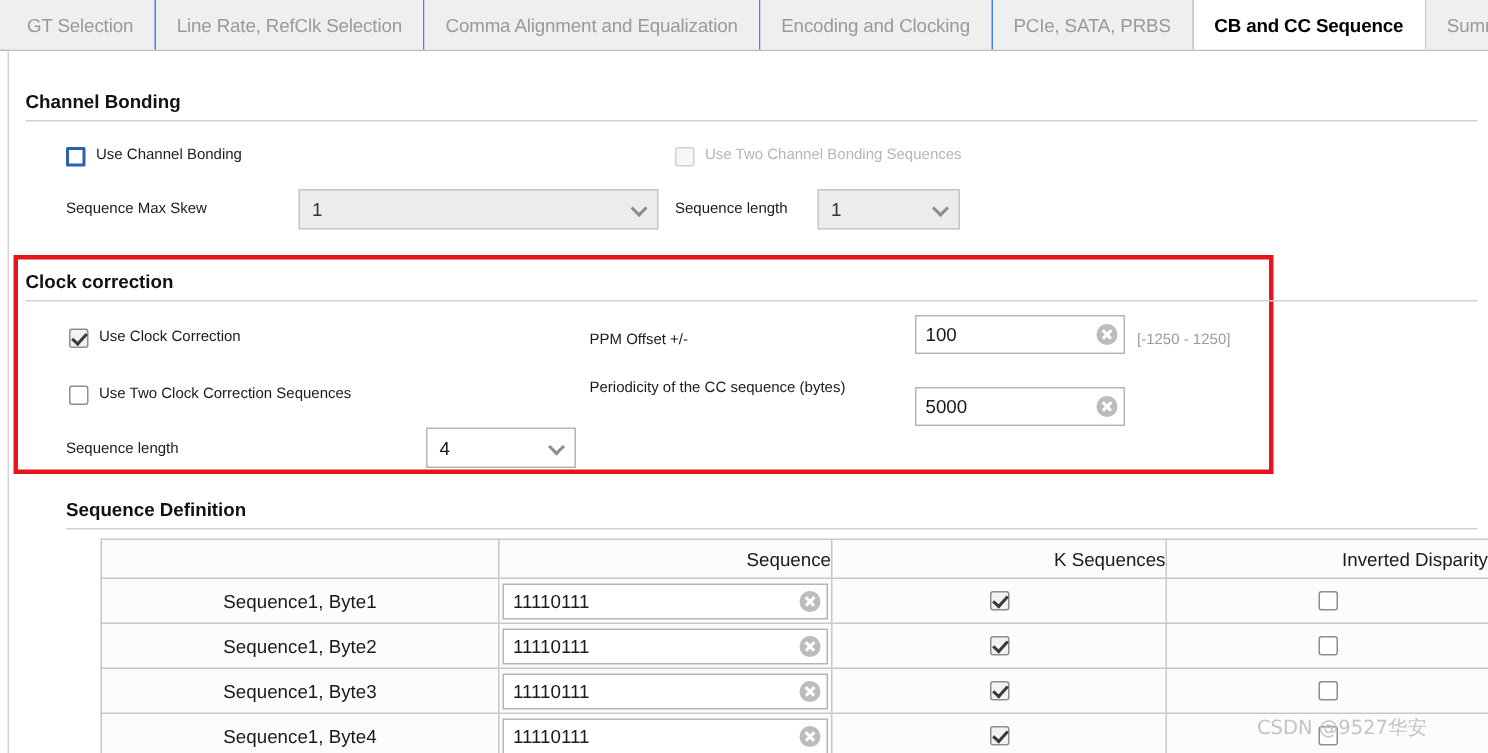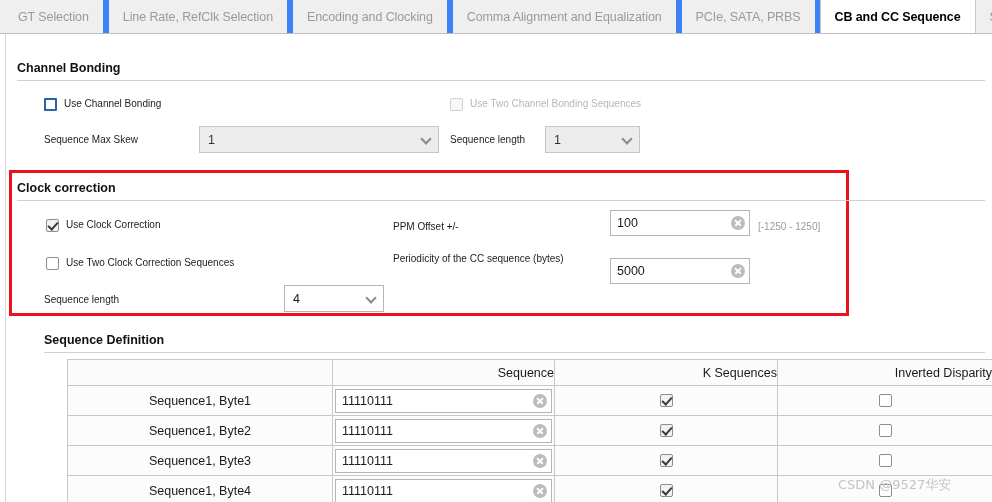--- a/index.html
+++ b/index.html
@@ -32,21 +32,21 @@
     padding-left: 4px;
   }
   .tab {
     display: flex;
     align-items: center;
     justify-content: center;
     padding: 0 14px;
     font-size: 12.5px;
     color: #9a9a9a;
     background: #efefef;
-    border-right: 6px solid #3b82f6;
+    border-right: 1px solid #3b82f6;
     white-space: nowrap;
     cursor: pointer;
     letter-spacing: -0.1px;
   }
   .tab.active {
     background: #ffffff;
     color: #000000;
     font-weight: bold;
     border-right: 1px solid #c9c9c9;
     border-left: 1px solid #c9c9c9;
@@ -244,22 +244,22 @@
   }
 </style>
 </head>
 <body>
 
 <div id="app">
 
   <div class="tabbar">
     <div class="tab">GT Selection</div>
     <div class="tab">Line Rate, RefClk Selection</div>
+    <div class="tab">Comma Alignment and Equalization</div>
     <div class="tab">Encoding and Clocking</div>
-    <div class="tab">Comma Alignment and Equalization</div>
     <div class="tab">PCIe, SATA, PRBS</div>
     <div class="tab active">CB and CC Sequence</div>
     <div class="tab last">Summary</div>
   </div>
 
   <div class="content">
     <div class="leftstrip"></div>
 
     <div class="section-title" style="left:17px; top:27px;">Channel Bonding</div>
     <div class="section-rule" style="left:17px; top:46px; width:968px;"></div>

